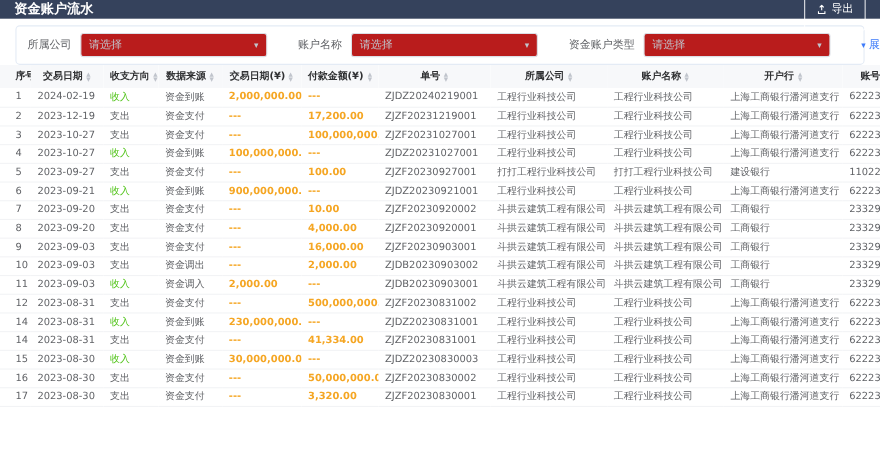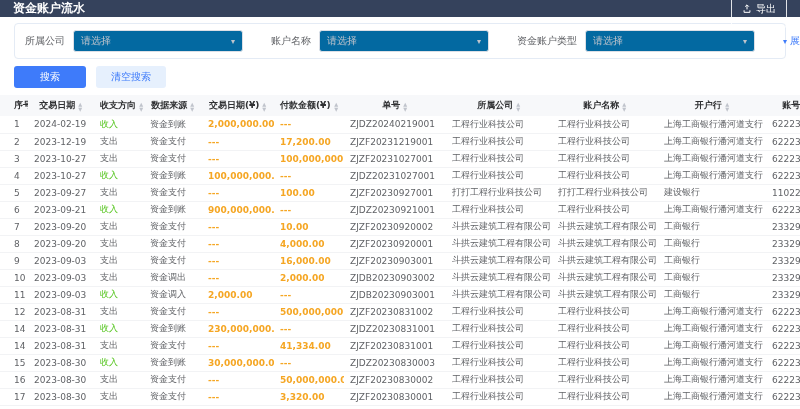--- a/index.html
+++ b/index.html
@@ -23,21 +23,21 @@
   
   .filter-box {
     margin:6px 14px 0; border:1px solid #e4ebf5; border-radius:4px;
     padding:6px 10px; display:flex; align-items:center; gap:28px;
   }
   .fgroup { display:flex; align-items:center; gap:8px; }
   .fgroup label { font-size:10px; color:#606266; white-space:nowrap; }
   .select {
     width:170px; height:22px; border:1px solid #dcdfe6; border-radius:3px;
     display:flex; align-items:center; justify-content:space-between;
-    padding:0 7px; background:#0369a1; cursor:pointer;
+    padding:0 7px; background:#b91c1c; cursor:pointer;
   }
   .select .ph { font-size:10px; color:#c0c4cc; }
   .caret { font-size:8px; color:#c0c4cc; }
   .expand {
     margin-left:auto; display:flex; align-items:center; gap:3px;
     color:#3e7bfa; font-size:10px; cursor:pointer; white-space:nowrap;
   }
   .expand .caret-up { font-size:8px; color:#3e7bfa; }
   
   .btn-row { margin:7px 14px; display:flex; gap:10px; }
@@ -109,24 +109,20 @@
         <span class="ph">请选择</span>
         <span class="caret">▾</span>
       </div>
     </div>
     <div class="expand">
       <span class="caret-up">▾</span>
       <span>展开筛选</span>
     </div>
   </section>
 
-  <div class="btn-row">
-    <button class="primary">搜索</button>
-    <button class="ghost">清空搜索</button>
-  </div>
 
   <table>
     <colgroup>
       <col style="width:28px">
         <col style="width:66px">
         <col style="width:50px">
       <col style="width:58px">
         <col style="width:72px">
         <col style="width:70px">
       <col style="width:102px">

